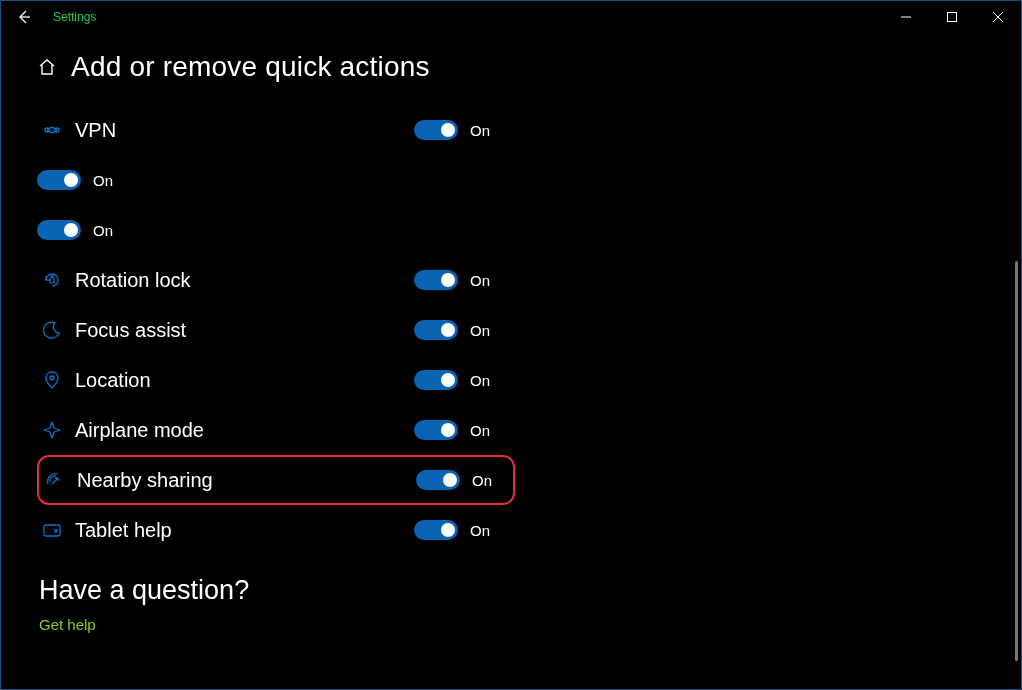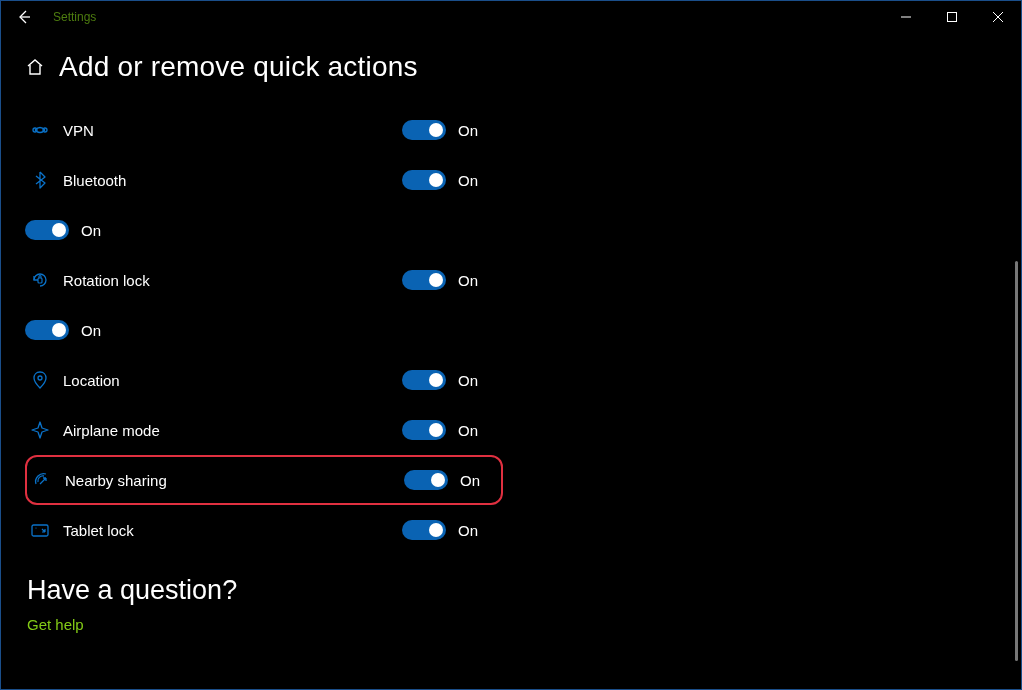--- a/index.html
+++ b/index.html
@@ -14,40 +14,40 @@
   .window {
     width: 1022px; height: 690px;
     border: 1px solid #1a4e8a;
     position: relative;
     background: #000;
   }
   .titlebar {
     height: 32px;
     display: flex;
     align-items: center;
-    color: #4d7c0f;
+    color: #22c55e;
     font-size: 12px;
   }
   .back-btn {
     width: 46px; height: 32px;
     display: flex; align-items: center; justify-content: center;
     cursor: pointer;
   }
   .titlebar-title { padding-left: 6px; }
   .win-controls {
     margin-left: auto;
     display: flex;
   }
   .win-btn {
     width: 46px; height: 32px;
     display: flex; align-items: center; justify-content: center;
     cursor: pointer;
   }
   .content {
-    padding: 18px 24px 0 24px;
+    padding: 18px 24px 0 36px;
   }
   .header-row {
     display: flex; align-items: center;
     margin-bottom: 22px;
   }
   .home-icon { margin-right: 14px; display:flex; }
   .page-title {
     font-size: 28px;
     font-weight: 400;
     letter-spacing: 0.2px;
@@ -63,21 +63,21 @@
     align-items: center;
     width: 377px;
   }
   .action-icon {
     width: 30px;
     display: flex; justify-content: center; align-items: center;
     color: #0a72c9;
   }
   .action-label {
     padding-left: 8px;
-    font-size: 15px;
+    font-size: 20px;
   }
   .action-right {
     display: flex;
     align-items: center;
     justify-content: flex-end;
   }
   .toggle {
     width: 44px; height: 20px;
     border-radius: 10px;
     background: #0a63b3;
@@ -168,28 +168,20 @@
             <span class="action-label">VPN</span>
           </div>
           <div class="action-right">
             <div class="toggle">
               <div class="toggle-knob"></div>
             </div>
             <span class="toggle-label">On</span>
           </div>
         </div>
         <div class="action-row">
-          <div class="action-left">
-            <span class="action-icon">
-              <svg width="20" height="20" viewBox="0 0 20 20">
-                <use href="#ic-bluetooth"></use>
-              </svg>
-            </span>
-            <span class="action-label">Bluetooth</span>
-          </div>
           <div class="action-right">
             <div class="toggle">
               <div class="toggle-knob"></div>
             </div>
             <span class="toggle-label">On</span>
           </div>
         </div>
         <div class="action-row">
           <div class="action-right">
             <div class="toggle">
@@ -208,20 +200,28 @@
             <span class="action-label">Rotation lock</span>
           </div>
           <div class="action-right">
             <div class="toggle">
               <div class="toggle-knob"></div>
             </div>
             <span class="toggle-label">On</span>
           </div>
         </div>
         <div class="action-row">
+          <div class="action-left">
+            <span class="action-icon">
+              <svg width="20" height="20" viewBox="0 0 20 20">
+                <use href="#ic-focus-assist"></use>
+              </svg>
+            </span>
+            <span class="action-label">Focus assist</span>
+          </div>
           <div class="action-right">
             <div class="toggle">
               <div class="toggle-knob"></div>
             </div>
             <span class="toggle-label">On</span>
           </div>
         </div>
         <div class="action-row">
           <div class="action-left">
             <span class="action-icon">
@@ -270,21 +270,21 @@
             <span class="toggle-label">On</span>
           </div>
         </div>
         <div class="action-row">
           <div class="action-left">
             <span class="action-icon">
               <svg width="20" height="20" viewBox="0 0 20 20">
                 <use href="#ic-tablet-mode"></use>
               </svg>
             </span>
-            <span class="action-label">Tablet lock</span>
+            <span class="action-label">Tablet help</span>
           </div>
           <div class="action-right">
             <div class="toggle">
               <div class="toggle-knob"></div>
             </div>
             <span class="toggle-label">On</span>
           </div>
         </div>
       </div>
 

